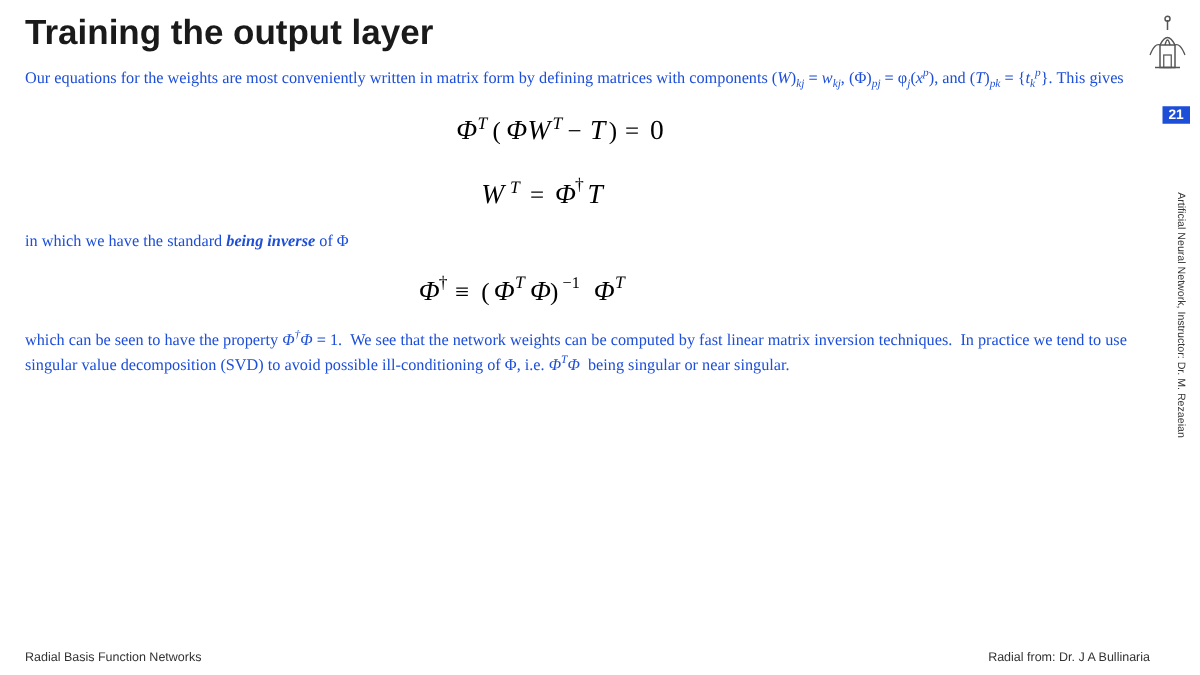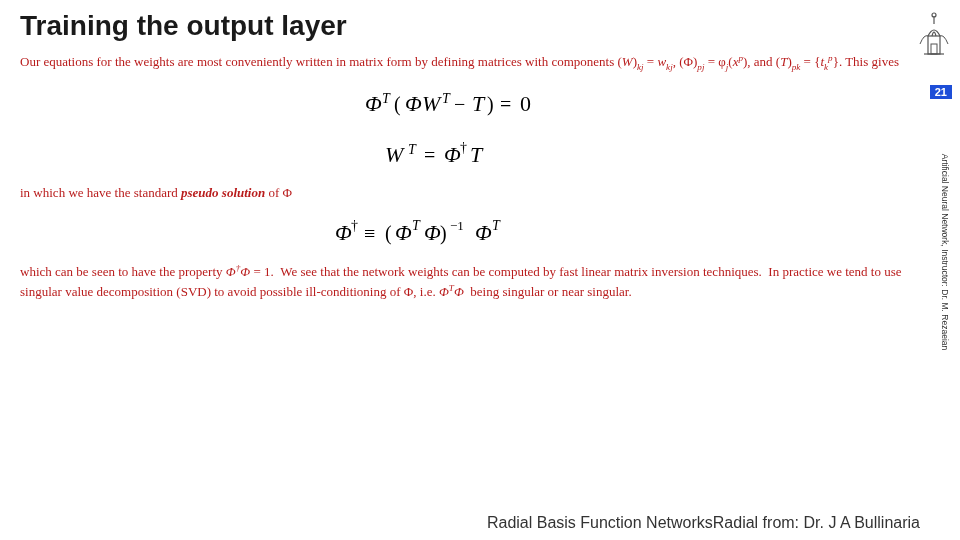--- a/index.html
+++ b/index.html
@@ -26,21 +26,21 @@
       color: #1a1a1a;
       margin-bottom: 10px;
       font-family: Arial, sans-serif;
     }
 
     
     .content {
       width: 900px;
       font-size: 13px;
       line-height: 1.5;
-      color: #b91c1c;
+      color: #1d4ed8;
     }
 
     .content p {
       margin-bottom: 6px;
       font-size: 13px;
     }
 
     
     .math-inline {
       font-style: italic;
@@ -95,23 +95,23 @@
       text-align: center;
     }
 
     
     .footer {
       position: absolute;
       bottom: 8px;
       left: 20px;
       right: 40px;
       display: flex;
-      justify-content: flex-end;
+      justify-content: space-between;
       align-items: center;
-      font-size: 16px;
+      font-size: 10px;
       color: #333;
       font-family: Arial, sans-serif;
     }
 
     
     .eq-container {
       display: flex;
       justify-content: center;
       align-items: center;
       margin: 6px 0;
@@ -176,21 +176,21 @@
         <text x="5" y="30" font-family="Times New Roman" font-size="22" font-style="italic" fill="#000">W</text>
         <text x="28" y="22" font-family="Times New Roman" font-size="14" font-style="italic" fill="#000">T</text>
         <text x="44" y="30" font-family="Times New Roman" font-size="20" fill="#000">=</text>
         <text x="64" y="30" font-family="Times New Roman" font-size="22" font-style="italic" fill="#000">Φ</text>
         <text x="80" y="20" font-family="Times New Roman" font-size="14" fill="#000">†</text>
         <text x="90" y="30" font-family="Times New Roman" font-size="22" font-style="italic" fill="#000">T</text>
       </svg>
     </div>
 
     <p>
-      in which we have the standard <span class="bold-italic">pseudo solution</span> of Φ
+      in which we have the standard <span class="bold-italic">being inverse</span> of Φ
     </p>
 
     <div class="eq-container">
       <svg width="280" height="48" viewBox="0 0 280 48" xmlns="http://www.w3.org/2000/svg">
         <text x="5" y="32" font-family="Times New Roman" font-size="22" font-style="italic" fill="#000">Φ</text>
         <text x="21" y="22" font-family="Times New Roman" font-size="14" fill="#000">†</text>
         <text x="34" y="32" font-family="Times New Roman" font-size="20" fill="#000">≡</text>
         <text x="55" y="32" font-family="Times New Roman" font-size="20" fill="#000">(</text>
         <text x="65" y="32" font-family="Times New Roman" font-size="22" font-style="italic" fill="#000">Φ</text>
         <text x="82" y="22" font-family="Times New Roman" font-size="14" font-style="italic" fill="#000">T</text>

